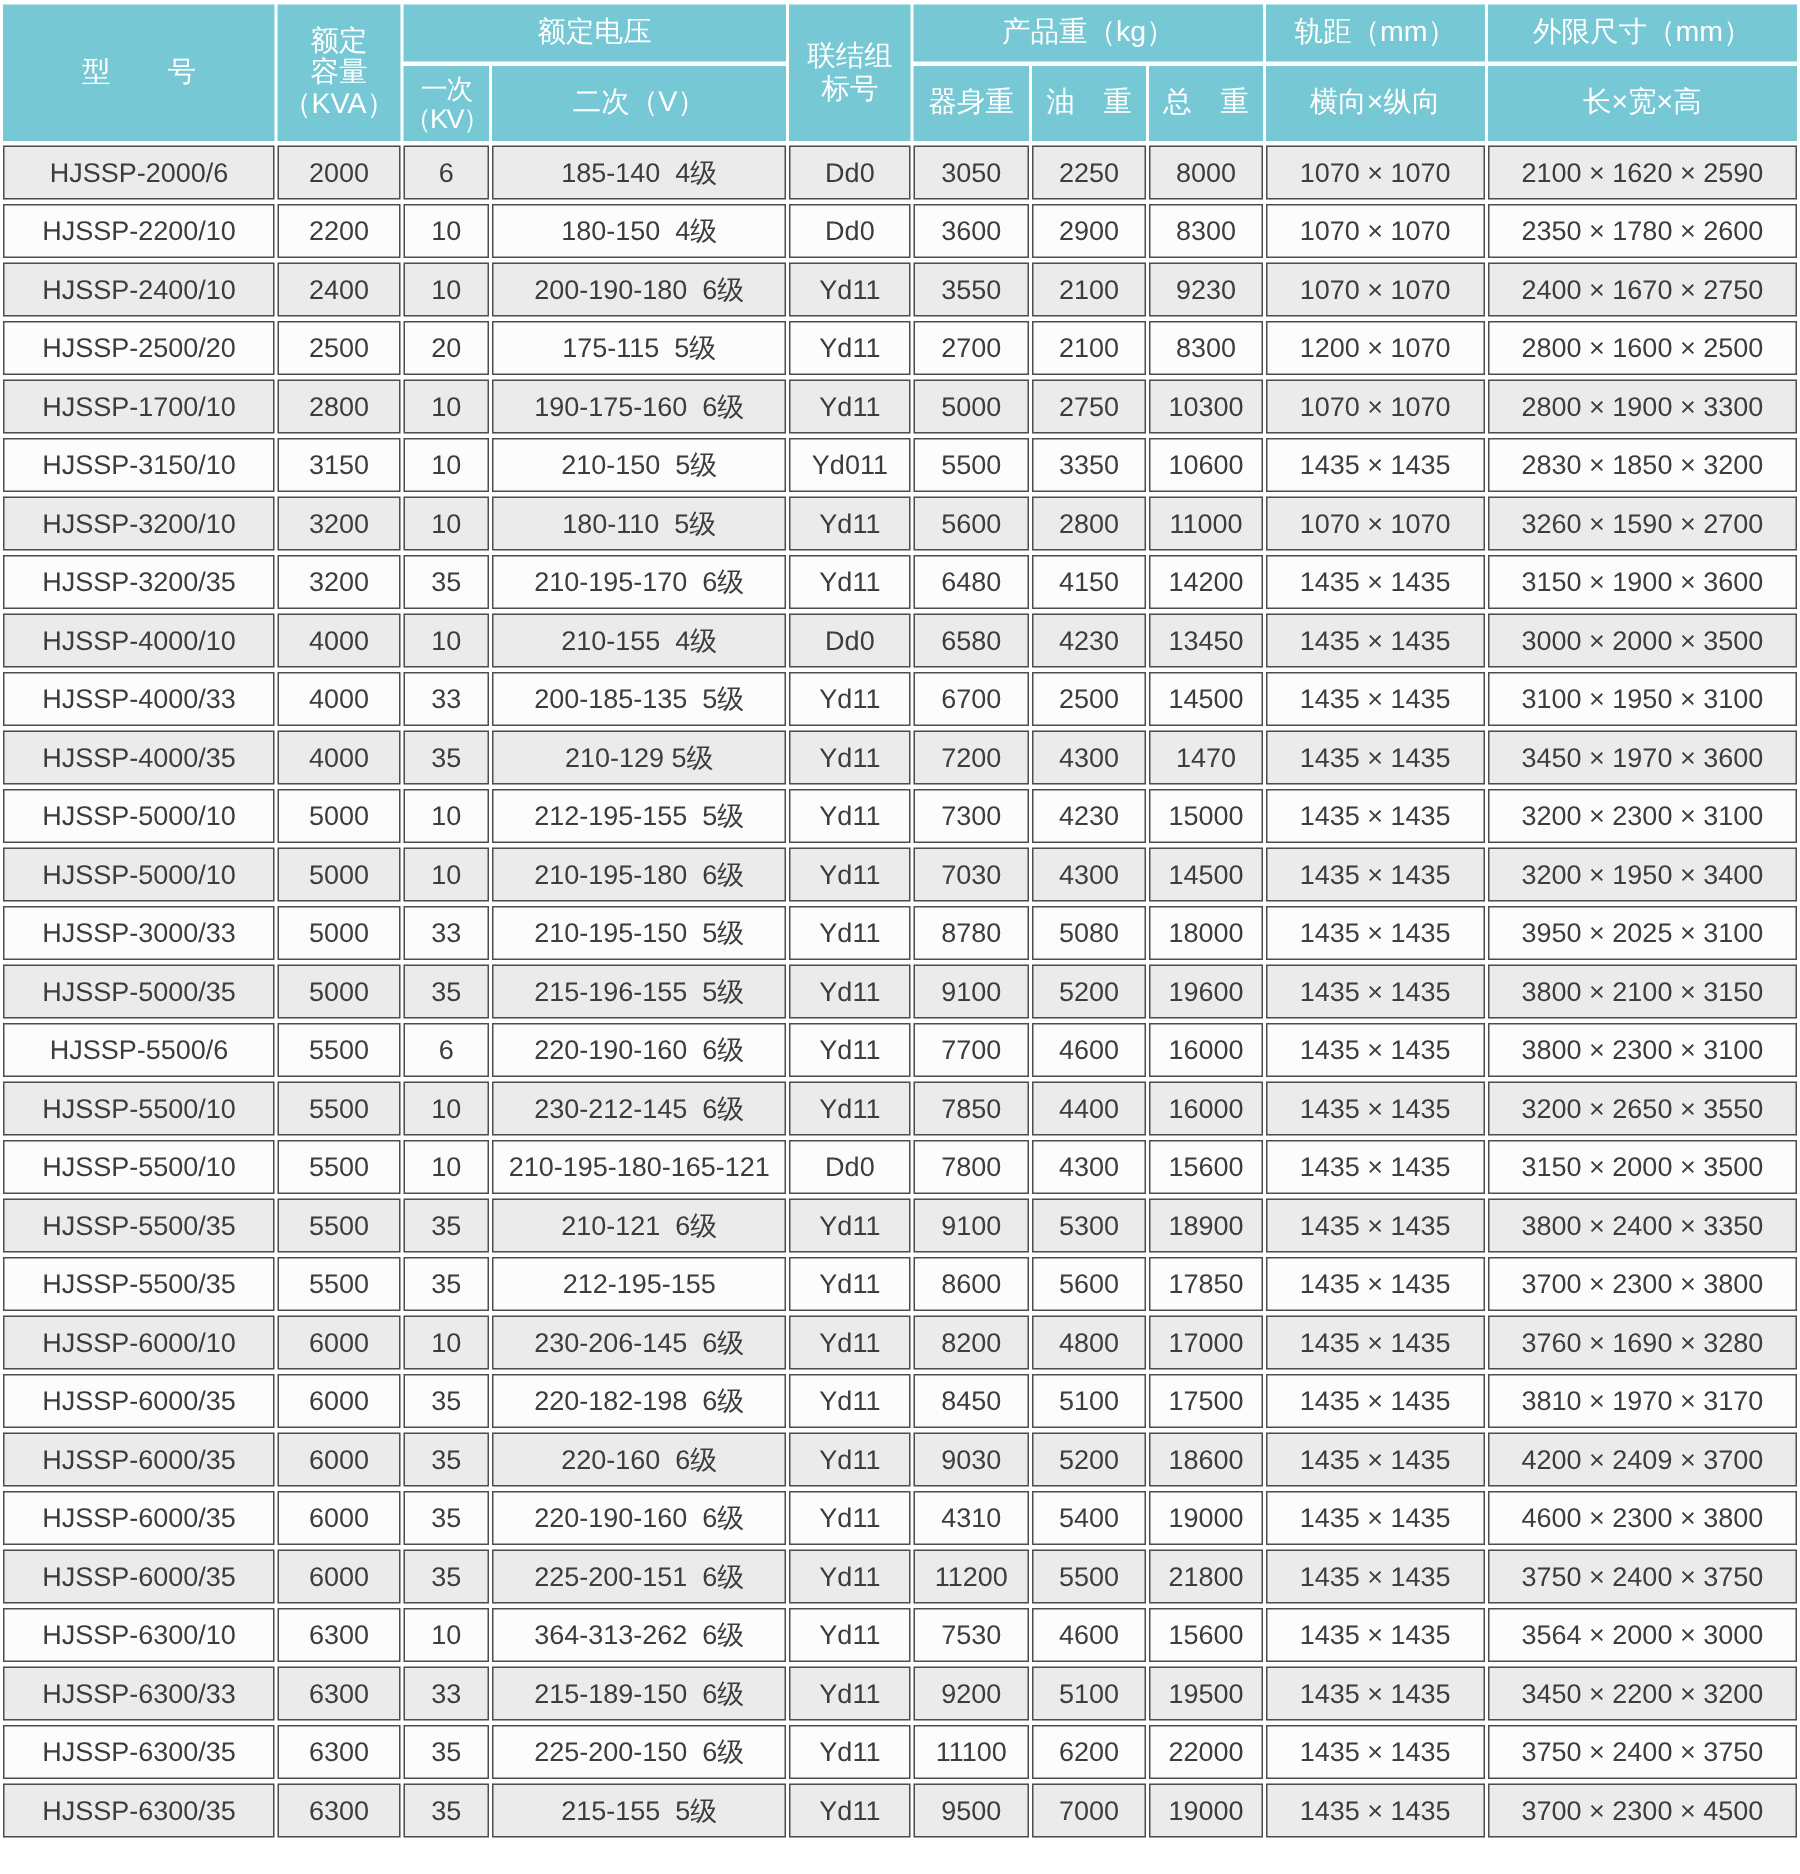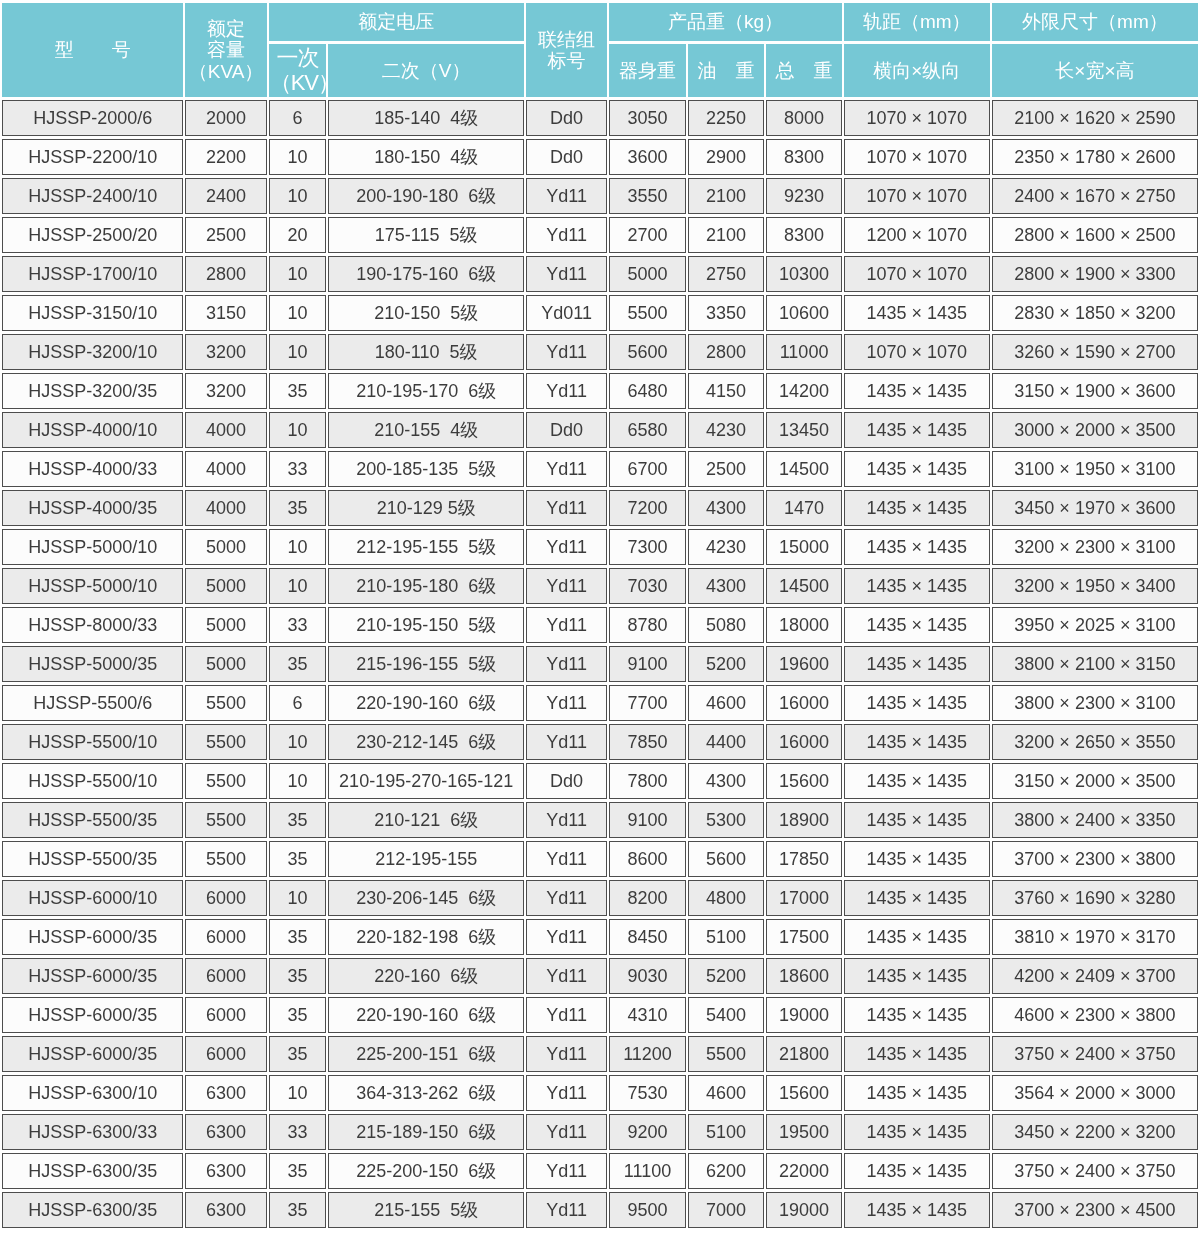--- a/index.html
+++ b/index.html
@@ -25,21 +25,21 @@
     font-weight: normal;
     font-size: 19px;
     line-height: 1.12;
     text-align: center;
     vertical-align: middle;
     padding: 2px 1px;
     white-space: pre-line;
   }
   thead tr.h1 th { height: 34px; }
   thead tr.h2 th { height: 46px; }
-  th.primary-col { font-size: 22px; letter-spacing: -1px; }
+  th.primary-col { font-size: 18px; letter-spacing: -1px; }
   td {
     border: 1px solid #4d4d4d;
     background: #fcfcfc;
     color: #3c3c3c;
     font-size: 18px;
     text-align: center;
     vertical-align: middle;
     height: 34px;
     padding: 0 1px;
     white-space: pre-wrap;
@@ -239,21 +239,21 @@
           <td>10</td>
           <td>210-195-180  6级</td>
           <td>Yd11</td>
           <td>7030</td>
           <td>4300</td>
           <td>14500</td>
           <td>1435 × 1435</td>
           <td>3200 × 1950 × 3400</td>
         </tr>
         <tr>
-          <td>HJSSP-8000/33</td>
+          <td>HJSSP-3000/33</td>
           <td>5000</td>
           <td>33</td>
           <td>210-195-150  5级</td>
           <td>Yd11</td>
           <td>8780</td>
           <td>5080</td>
           <td>18000</td>
           <td>1435 × 1435</td>
           <td>3950 × 2025 × 3100</td>
         </tr>
@@ -290,21 +290,21 @@
           <td>7850</td>
           <td>4400</td>
           <td>16000</td>
           <td>1435 × 1435</td>
           <td>3200 × 2650 × 3550</td>
         </tr>
         <tr>
           <td>HJSSP-5500/10</td>
           <td>5500</td>
           <td>10</td>
-          <td>210-195-270-165-121</td>
+          <td>210-195-180-165-121</td>
           <td>Dd0</td>
           <td>7800</td>
           <td>4300</td>
           <td>15600</td>
           <td>1435 × 1435</td>
           <td>3150 × 2000 × 3500</td>
         </tr>
         <tr>
           <td>HJSSP-5500/35</td>
           <td>5500</td>

